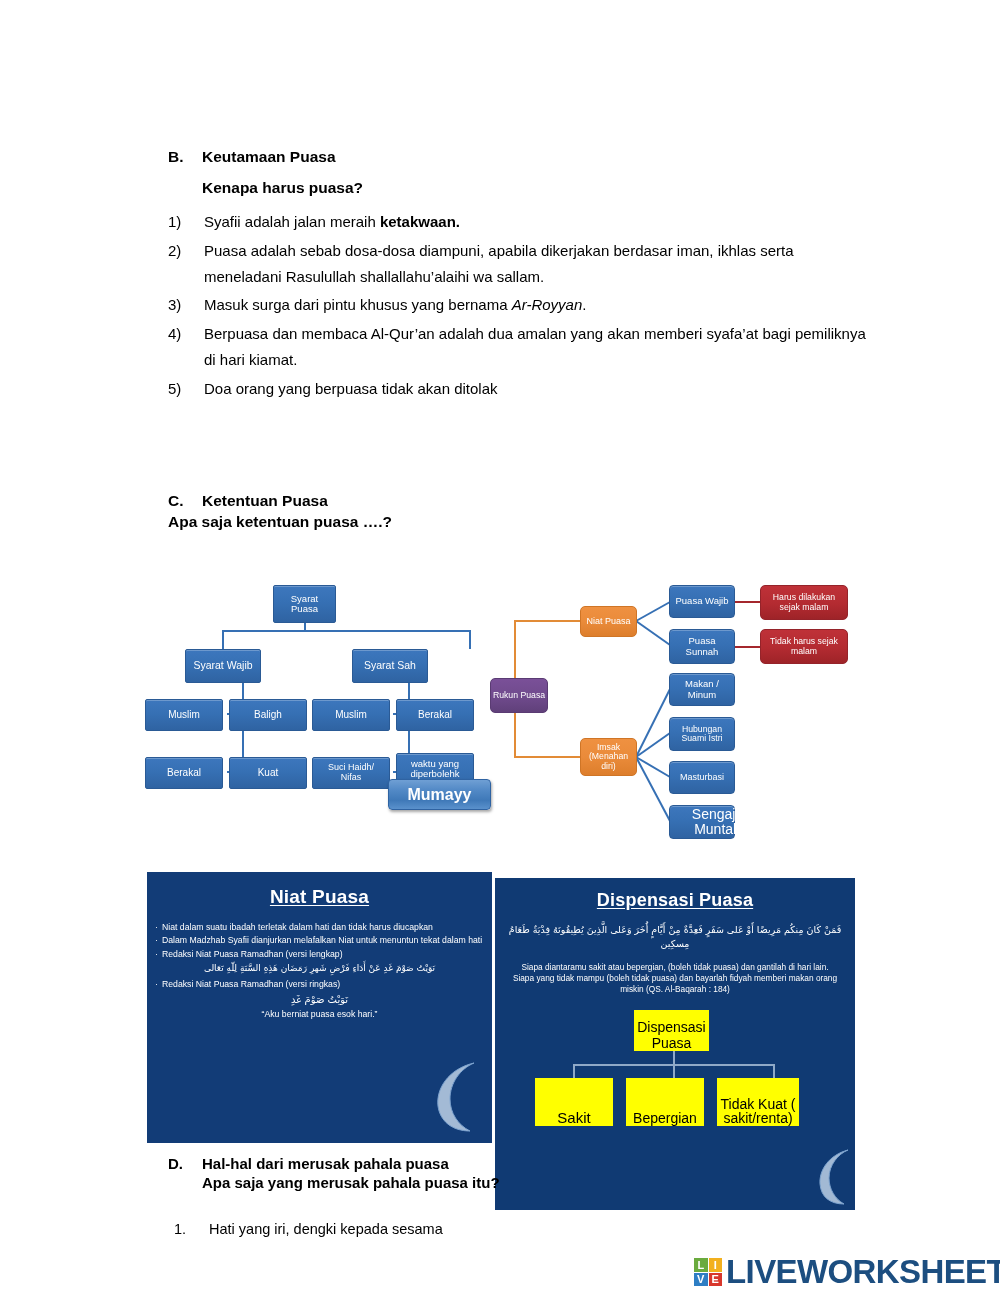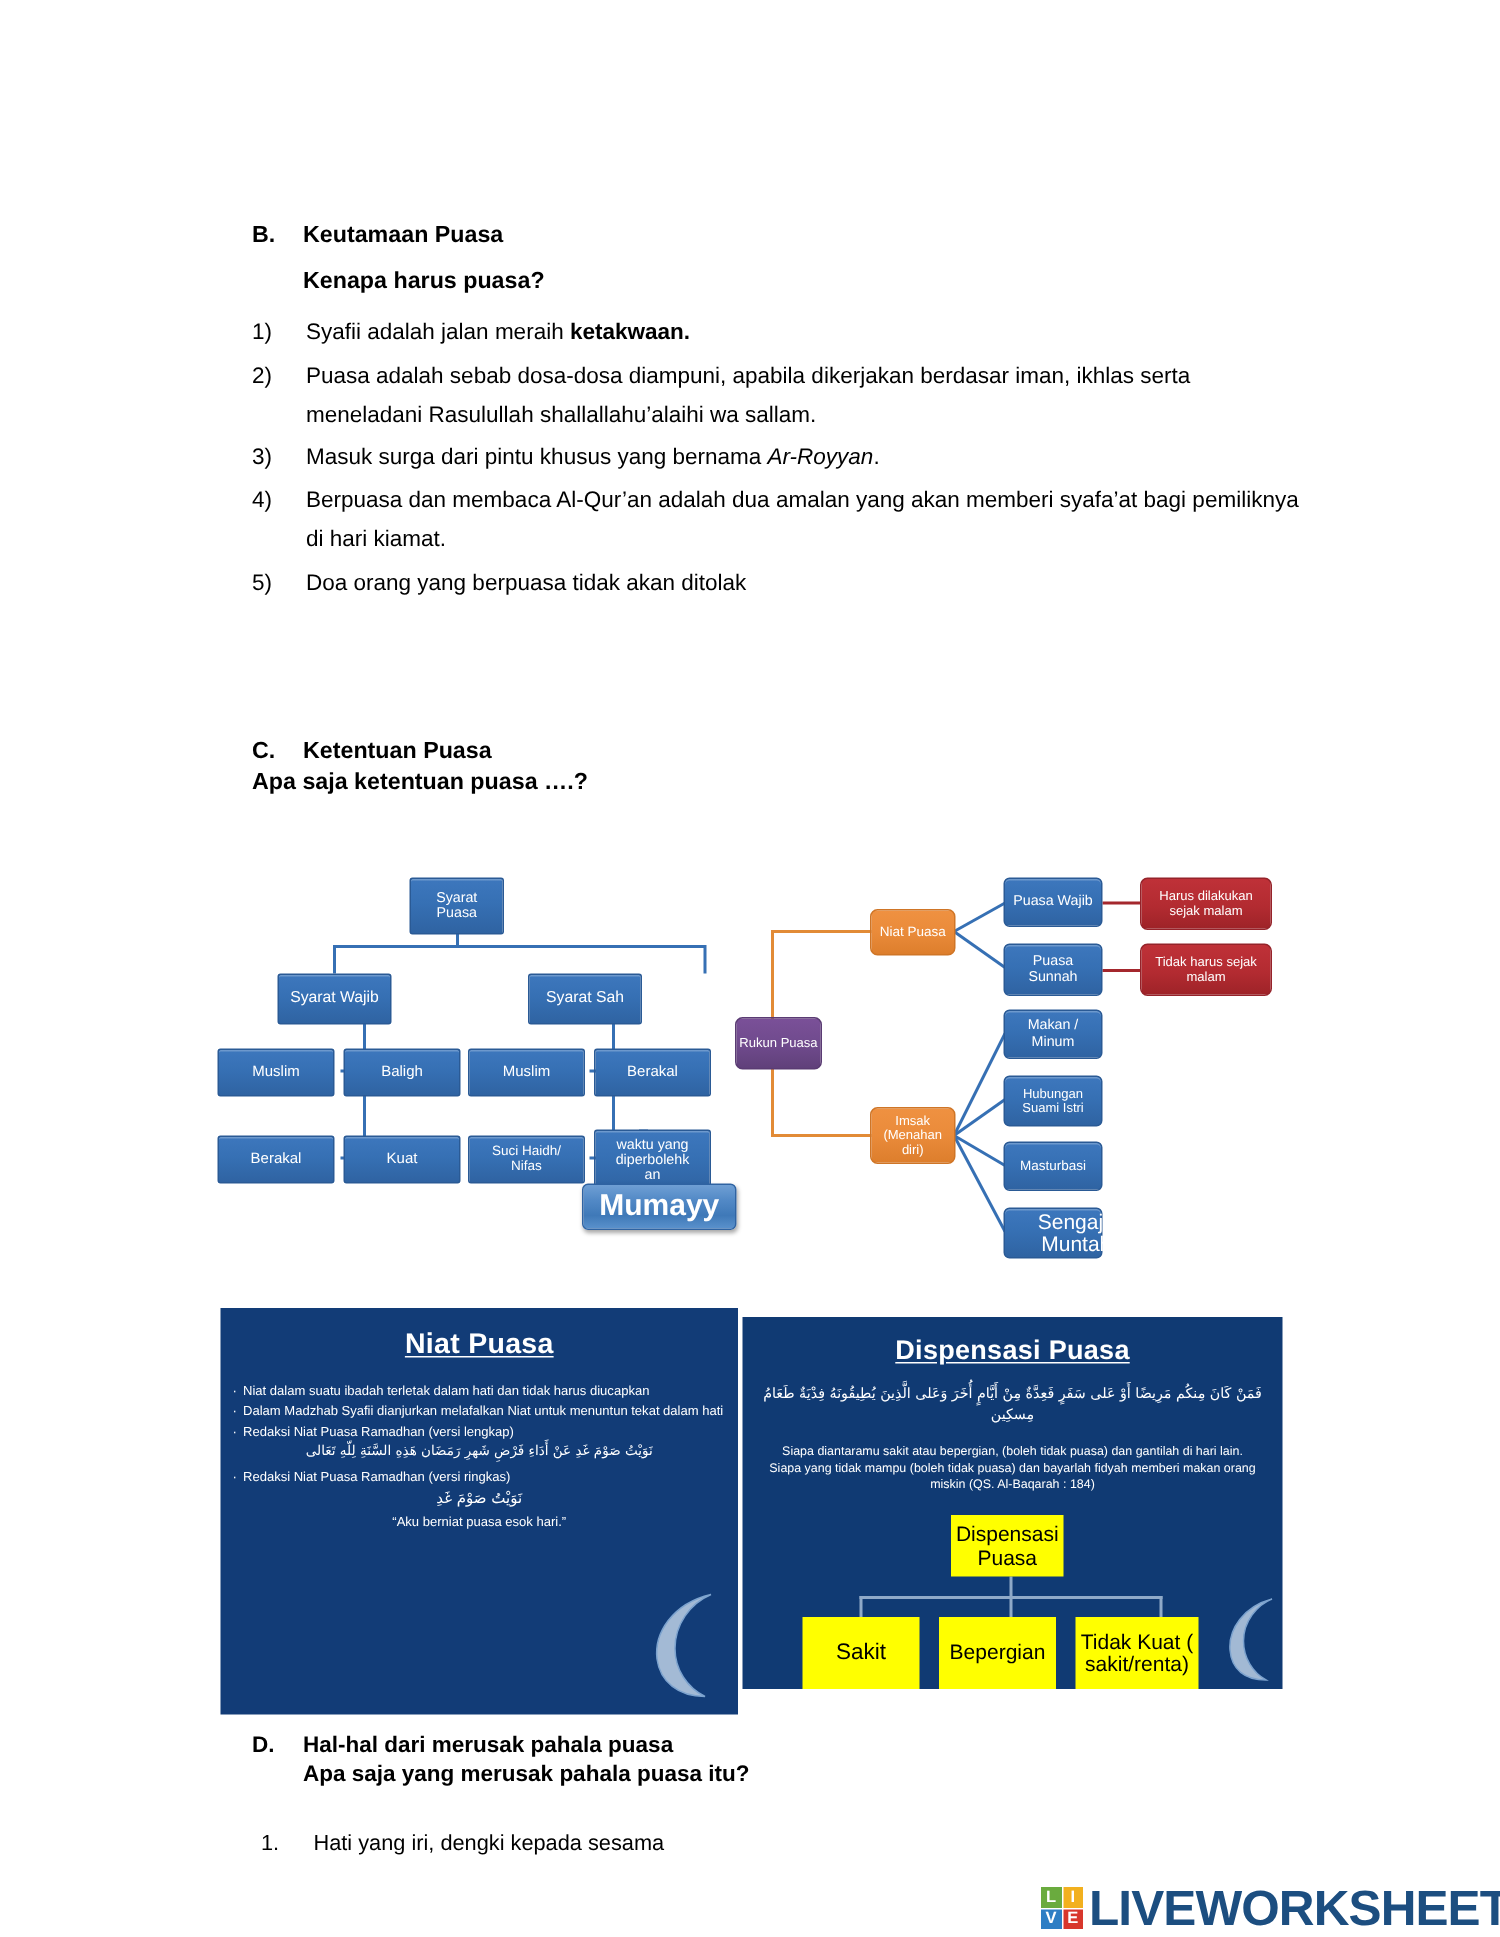--- a/index.html
+++ b/index.html
@@ -79,21 +79,21 @@
   svg.conn-svg { position: absolute; left: 0; top: 0; width: 730px; height: 275px; z-index: 1; overflow: visible; }
 
   
   .slide {
     position: absolute;
     background: #123c77;
     overflow: hidden;
     color: #ffffff;
   }
   .slide-niat { left: 147px; top: 872px; width: 345px; height: 271px; }
-  .slide-disp { left: 495px; top: 878px; width: 360px; height: 248px; background: #103a73; }
+  .slide-disp { left: 495px; top: 878px; width: 360px; height: 332px; background: #103a73; }
 
   .slide-title {
     text-align: center;
     font-weight: bold;
     color: #ffffff;
     text-decoration: underline;
     text-underline-offset: 2px;
   }
   .slide-niat .slide-title { font-size: 19px; margin-top: 14px; letter-spacing: .2px; }
   .slide-disp .slide-title { font-size: 18px; margin-top: 12px; letter-spacing: .2px; }
@@ -108,21 +108,21 @@
   .quote-c { text-align: center; margin-top: 3px; }
 
   .disp-arabic { text-align: center; direction: rtl; font-family: "DejaVu Sans", sans-serif; font-size: 9.5px; margin: 12px 12px 0 12px; line-height: 1.5; }
   .disp-trans { font-size: 8.3px; line-height: 1.35; text-align: center; margin: 10px 10px 0 10px; }
 
   
   .ybox {
     position: absolute;
     background: #ffff00;
     color: #000000;
-    display: flex; align-items: center; justify-content: center;
+    display: flex; align-items: flex-end; justify-content: center;
     text-align: center;
     font-family: "Liberation Sans", sans-serif;
     line-height: 1.1;
     z-index: 4;
   }
   .yconn { position: absolute; background: #8fa9c8; z-index: 2; }
 
   .moon { position: absolute; z-index: 3; opacity: .85; }
 
   
@@ -249,21 +249,21 @@
   <div class="node blue" style="left:172px; top:182px; width:78px; height:32px; font-size:9px;">
     <span style="white-space:pre-line">Suci Haidh/
 Nifas</span>
   </div>
   <div class="node blue" style="left:256px; top:178px; width:78px; height:42px; font-size:9.5px;">
     <span style="white-space:pre-line">waktu yang
 diperbolehk
 an</span>
   </div>
 
-  <div class="node mumayy" style="left:248px; top:214px; width:103px; height:31px; font-size:20px;text-align:center;">
+  <div class="node mumayy" style="left:248px; top:204px; width:103px; height:31px; font-size:16px;text-align:center;">
     <span>Mumayy</span>
   </div>
 
   <svg class="conn-svg">
 
     <polyline points="355,120 375,120 375,46 441,46" fill="none" stroke="#e28b36" stroke-width="2"></polyline>
     <polyline points="355,120 375,120 375,182 441,182" fill="none" stroke="#e28b36" stroke-width="2"></polyline>
 
     <line x1="496" y1="46" x2="530" y2="27" stroke="#3670b4" stroke-width="2"></line>
     <line x1="496" y1="46" x2="530" y2="70" stroke="#3670b4" stroke-width="2"></line>

